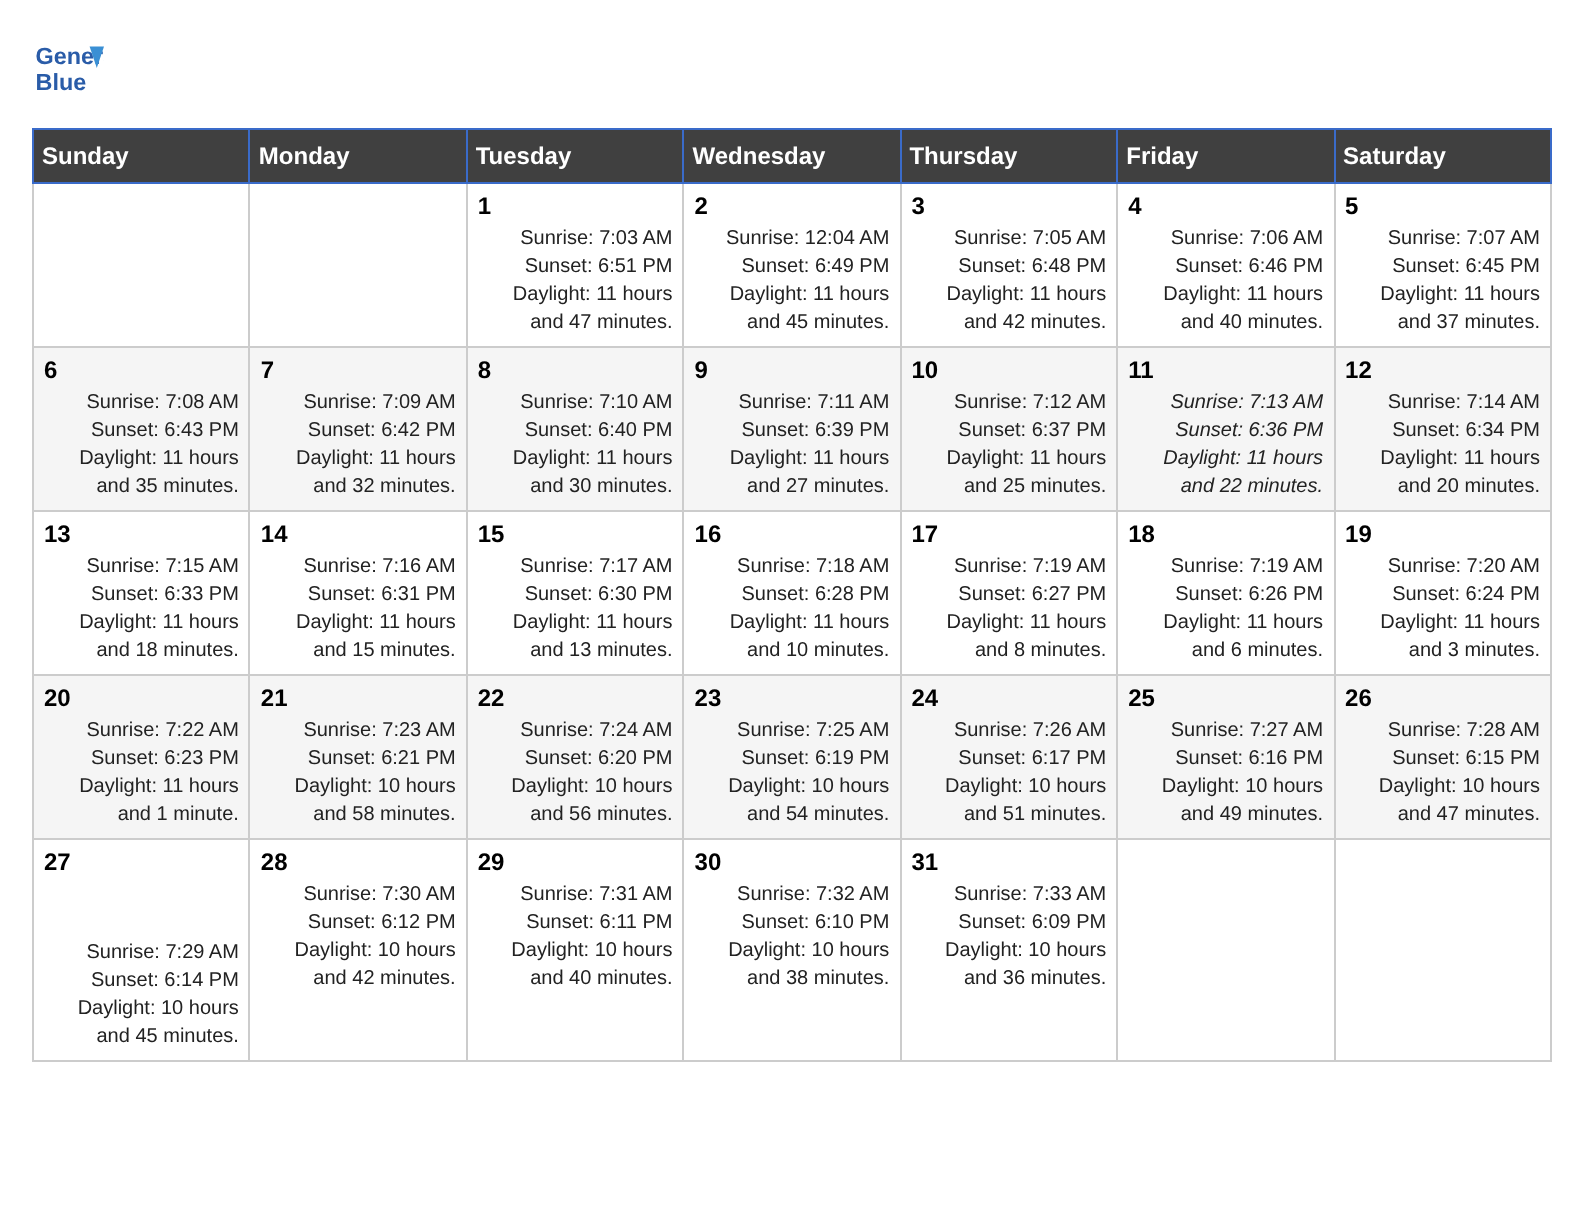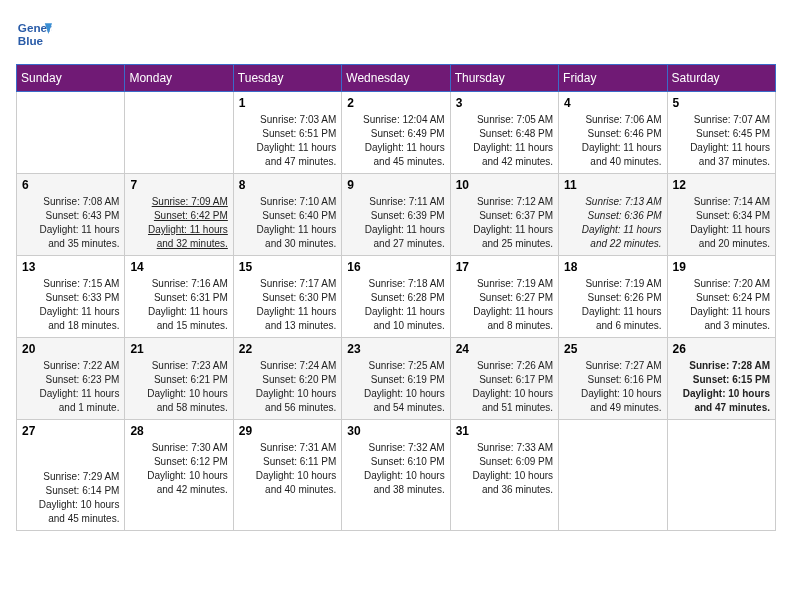--- a/index.html
+++ b/index.html
@@ -37,26 +37,26 @@
     .location {
       font-size: 15px;
       color: #555;
     }
     .calendar {
       width: 100%;
       border-collapse: collapse;
       font-size: 11px;
     }
     .calendar th {
-      background-color: #701a75;
+      background-color: #404040;
       color: #fff;
       padding: 6px 4px;
       text-align: left;
       font-size: 12px;
-      font-weight: normal;
+      font-weight: bold;
       border: 1px solid #3a6bc9;
     }
     .calendar td {
       border: 1px solid #ccc;
       padding: 4px 5px;
       vertical-align: top;
       background: #fff;
       width: calc(100% / 7);
       min-height: 80px;
     }
@@ -145,21 +145,21 @@
       </tr>
       <tr>
         <td>
           <span class="day-num">6</span>
           <div class="day-info" style="white-space: pre-line;">Sunrise: 7:08 AM
 Sunset: 6:43 PM
 Daylight: 11 hours and 35 minutes.</div>
         </td>
         <td>
           <span class="day-num">7</span>
-          <div class="day-info" style="white-space: pre-line; text-decoration: underline;">Sunrise: 7:09 AM
+          <div class="day-info" style="white-space: pre-line;">Sunrise: 7:09 AM
 Sunset: 6:42 PM
 Daylight: 11 hours and 32 minutes.</div>
         </td>
         <td>
           <span class="day-num">8</span>
           <div class="day-info" style="white-space: pre-line;">Sunrise: 7:10 AM
 Sunset: 6:40 PM
 Daylight: 11 hours and 30 minutes.</div>
         </td>
         <td>
@@ -263,21 +263,21 @@
 Daylight: 10 hours and 51 minutes.</div>
         </td>
         <td>
           <span class="day-num">25</span>
           <div class="day-info" style="white-space: pre-line;">Sunrise: 7:27 AM
 Sunset: 6:16 PM
 Daylight: 10 hours and 49 minutes.</div>
         </td>
         <td>
           <span class="day-num">26</span>
-          <div class="day-info" style="white-space: pre-line; font-weight: bold;">Sunrise: 7:28 AM
+          <div class="day-info" style="white-space: pre-line;">Sunrise: 7:28 AM
 Sunset: 6:15 PM
 Daylight: 10 hours and 47 minutes.</div>
         </td>
       </tr>
       <tr>
         <td>
           <span class="day-num">27</span>
           <div class="day-info" style="white-space: pre-line; margin-top: 32px;">Sunrise: 7:29 AM
 Sunset: 6:14 PM
 Daylight: 10 hours and 45 minutes.</div>

